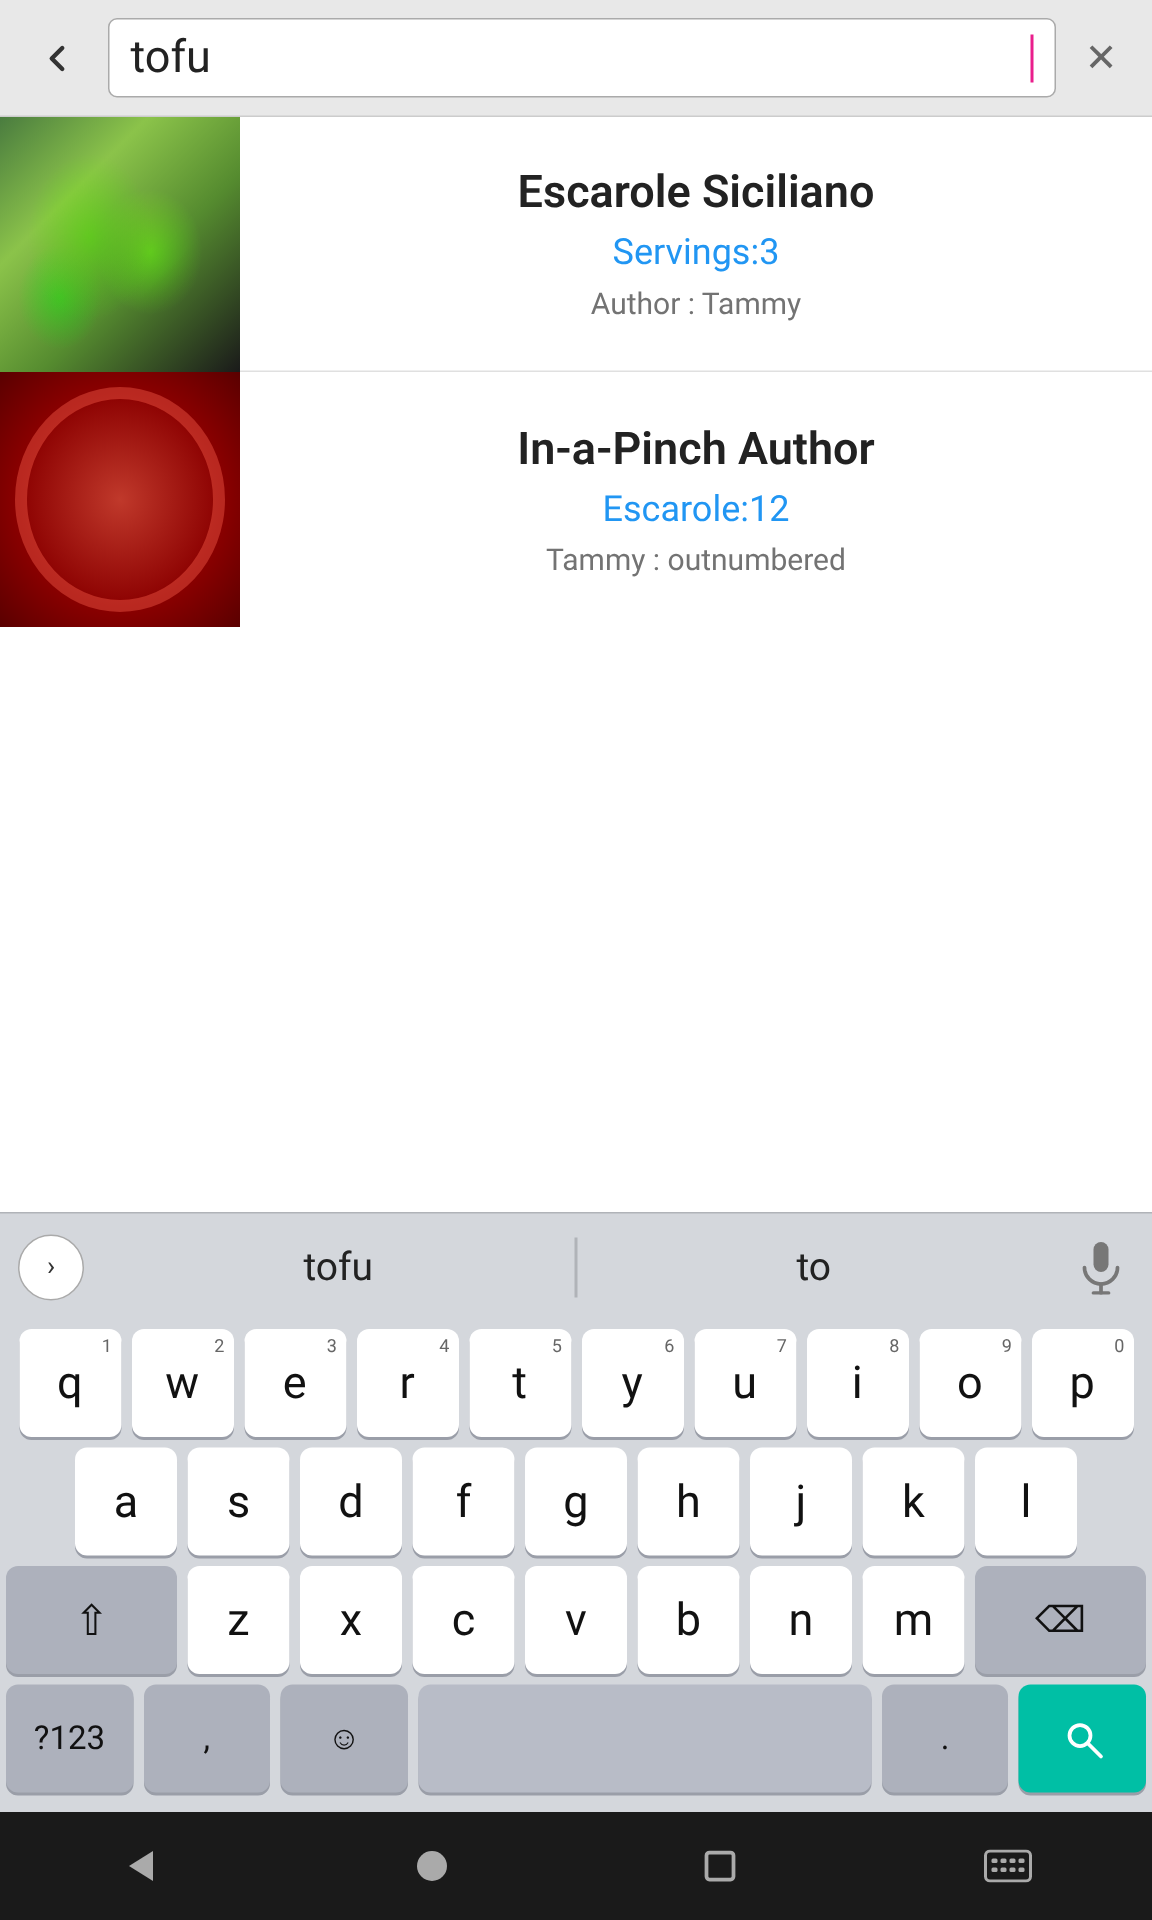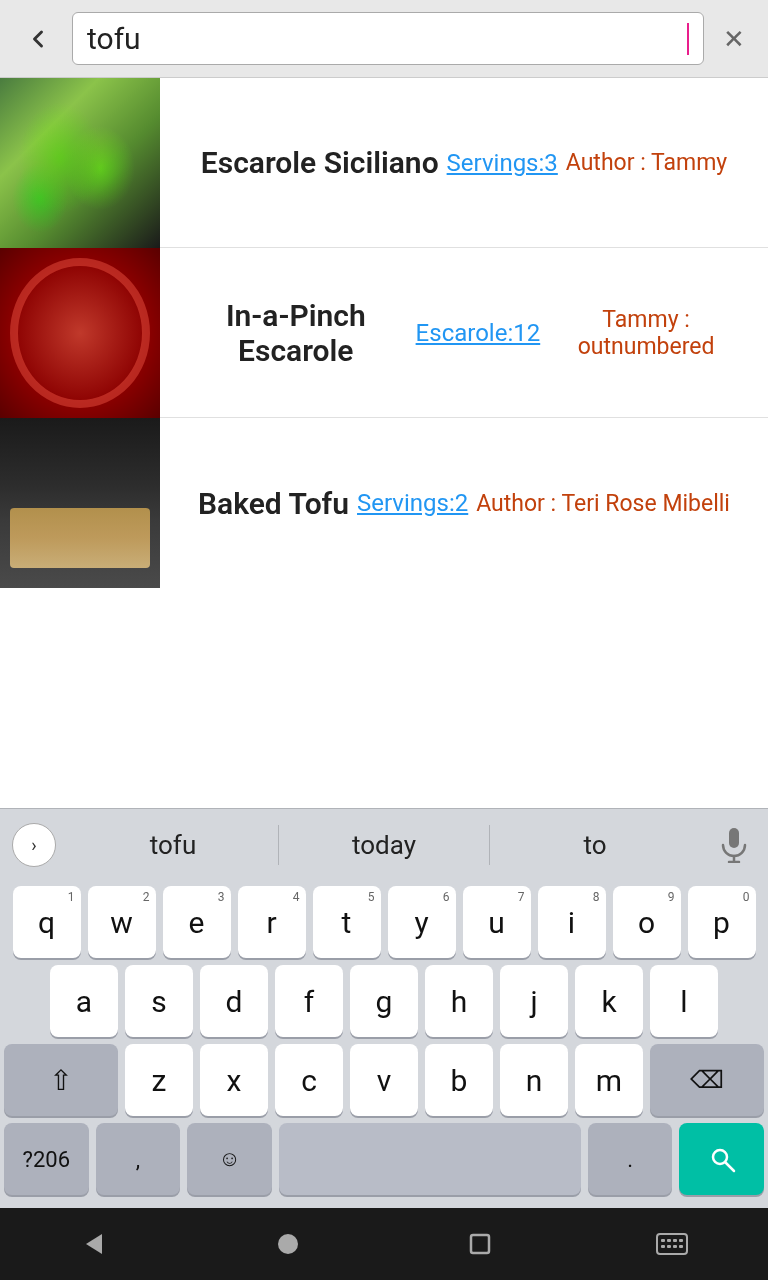--- a/index.html
+++ b/index.html
@@ -125,39 +125,39 @@
       right: 10px;
       height: 60px;
       background: linear-gradient(180deg, #c8a050 0%, #d4aa60 50%, #e0c080 100%);
       border-radius: 4px;
       opacity: 0.85;
     }
     .recipe-info {
       flex: 1;
       padding: 20px 24px;
       display: flex;
+      flex-direction: column;
       align-items: center;
       justify-content: center;
       gap: 8px;
     }
     .recipe-title {
       font-size: 30px;
       font-weight: 600;
       color: #222;
       text-align: center;
     }
     .recipe-servings {
       font-size: 24px;
       color: #2196f3;
       text-align: center;
-      text-decoration: underline;
     }
     .recipe-author {
-      font-size: 23px;
-      color: #c2410c;
+      font-size: 20px;
+      color: #737373;
       text-align: center;
     }
 
     
     .keyboard-suggestions {
       background: #d4d7dc;
       height: 72px;
       display: flex;
       align-items: center;
       border-top: 1px solid #b0b3b8;
@@ -315,45 +315,36 @@
     <div class="recipe-info">
       <div class="recipe-title">Escarole Siciliano</div>
       <div class="recipe-servings">Servings:3</div>
       <div class="recipe-author">Author : Tammy</div>
     </div>
   </div>
 
   <div class="recipe-item">
     <div class="recipe-thumb recipe-thumb-ketchup"></div>
     <div class="recipe-info">
-      <div class="recipe-title">In-a-Pinch Escarole</div>
+      <div class="recipe-title">In-a-Pinch Author</div>
       <div class="recipe-servings">Escarole:12</div>
       <div class="recipe-author">Tammy : outnumbered</div>
     </div>
   </div>
 
-  <div class="recipe-item">
-    <div class="recipe-thumb recipe-thumb-tofu"></div>
-    <div class="recipe-info">
-      <div class="recipe-title">Baked Tofu</div>
-      <div class="recipe-servings">Servings:2</div>
-      <div class="recipe-author">Author : Teri Rose Mibelli</div>
-    </div>
-  </div>
 
 </div>
 
 <div class="keyboard-suggestions">
   <div class="suggest-arrow">
     <div class="suggest-arrow-btn">›</div>
   </div>
   <div class="suggest-words">
     <div class="suggest-word">tofu</div>
     <div class="suggest-divider"></div>
-    <div class="suggest-word">today</div>
     <div class="suggest-divider"></div>
     <div class="suggest-word">to</div>
   </div>
   <div class="suggest-mic">
     <svg width="28" height="36" viewBox="0 0 28 36" fill="none">
       <rect x="9" y="1" width="10" height="20" rx="5" fill="#777"></rect>
       <path d="M3 18c0 6.075 4.925 11 11 11s11-4.925 11-11" stroke="#777" stroke-width="2.5" stroke-linecap="round" fill="none"></path>
       <line x1="14" y1="29" x2="14" y2="35" stroke="#777" stroke-width="2.5" stroke-linecap="round"></line>
       <line x1="9" y1="35" x2="19" y2="35" stroke="#777" stroke-width="2.5" stroke-linecap="round"></line>
     </svg>
@@ -397,21 +388,21 @@
     <div class="key">v</div>
     <div class="key">b</div>
     <div class="key">n</div>
     <div class="key">m</div>
     <div class="key key-special">
       <span class="backspace-icon">⌫</span>
     </div>
   </div>
 
   <div class="key-row">
-    <div class="key key-special key-sym">?206</div>
+    <div class="key key-special key-sym">?123</div>
     <div class="key key-special">,</div>
     <div class="key key-special">
       <span>☺</span>
     </div>
     <div class="key key-space"></div>
     <div class="key key-special">.</div>
     <div class="key key-special key-search">
       <svg width="28" height="28" viewBox="0 0 28 28" fill="none">
         <circle cx="12" cy="12" r="7" stroke="white" stroke-width="2.5"></circle>
         <line x1="17.5" y1="17.5" x2="26" y2="26" stroke="white" stroke-width="2.5" stroke-linecap="round"></line>

